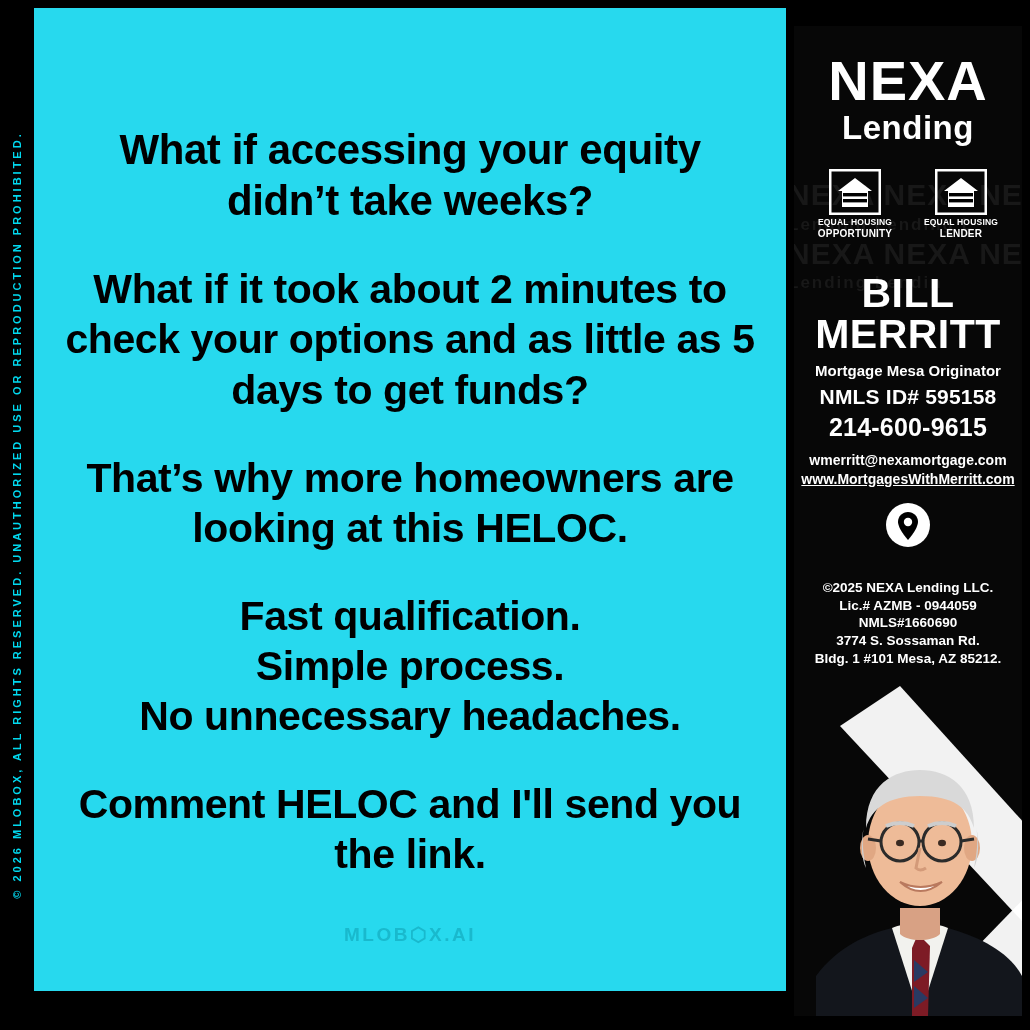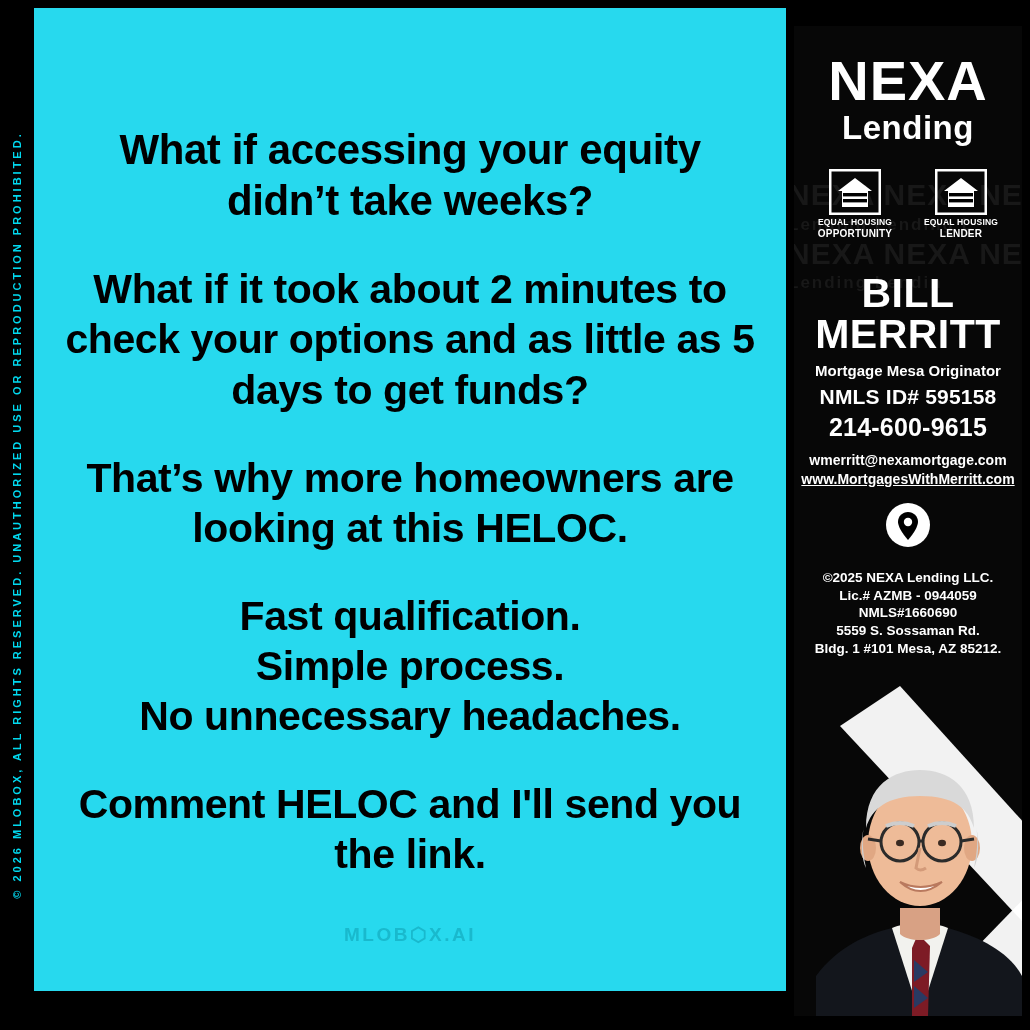--- a/index.html
+++ b/index.html
@@ -243,21 +243,21 @@
   }
   .pin svg { position: absolute; left: 11px; top: 9px; }
 
   .legal {
     position: relative;
     text-align: center;
     color: #fff;
     font-size: 13.5px;
     font-weight: 700;
     line-height: 1.32;
-    margin-top: 18px;
+    margin-top: 28px;
   }
 
   
   .headshot {
     position: absolute;
     right: 0;
     bottom: 0;
     width: 214px;
     height: 340px;
     overflow: hidden;
@@ -357,21 +357,21 @@
             <path d="M11 0C5.5 0 1 4.4 1 9.8C1 17 11 28 11 28S21 17 21 9.8C21 4.4 16.5 0 11 0Z" fill="#000"></path>
             <circle cx="11" cy="10" r="4.2" fill="#fff"></circle>
           </svg>
         </span>
       </div>
 
       <div class="legal">
         <div>©2025 NEXA Lending LLC.</div>
         <div>Lic.# AZMB - 0944059</div>
         <div>NMLS#1660690</div>
-        <div>5559 S. Sossaman Rd.</div>
+        <div>3774 S. Sossaman Rd.</div>
         <div>Bldg. 1 #101 Mesa, AZ 85212.</div>
       </div>
 
       <div class="headshot">
         <svg class="hs-svg" width="214" height="340" viewBox="0 0 214 340" aria-hidden="true">
 
           <path d="M8 340 L8 300 C30 270 60 258 84 252 L140 252 C168 260 200 274 214 300 L214 340 Z" fill="#13161c"></path>
 
           <path d="M84 252 L112 340 L140 252 C128 246 96 246 84 252 Z" fill="#f2f2ee"></path>
 

